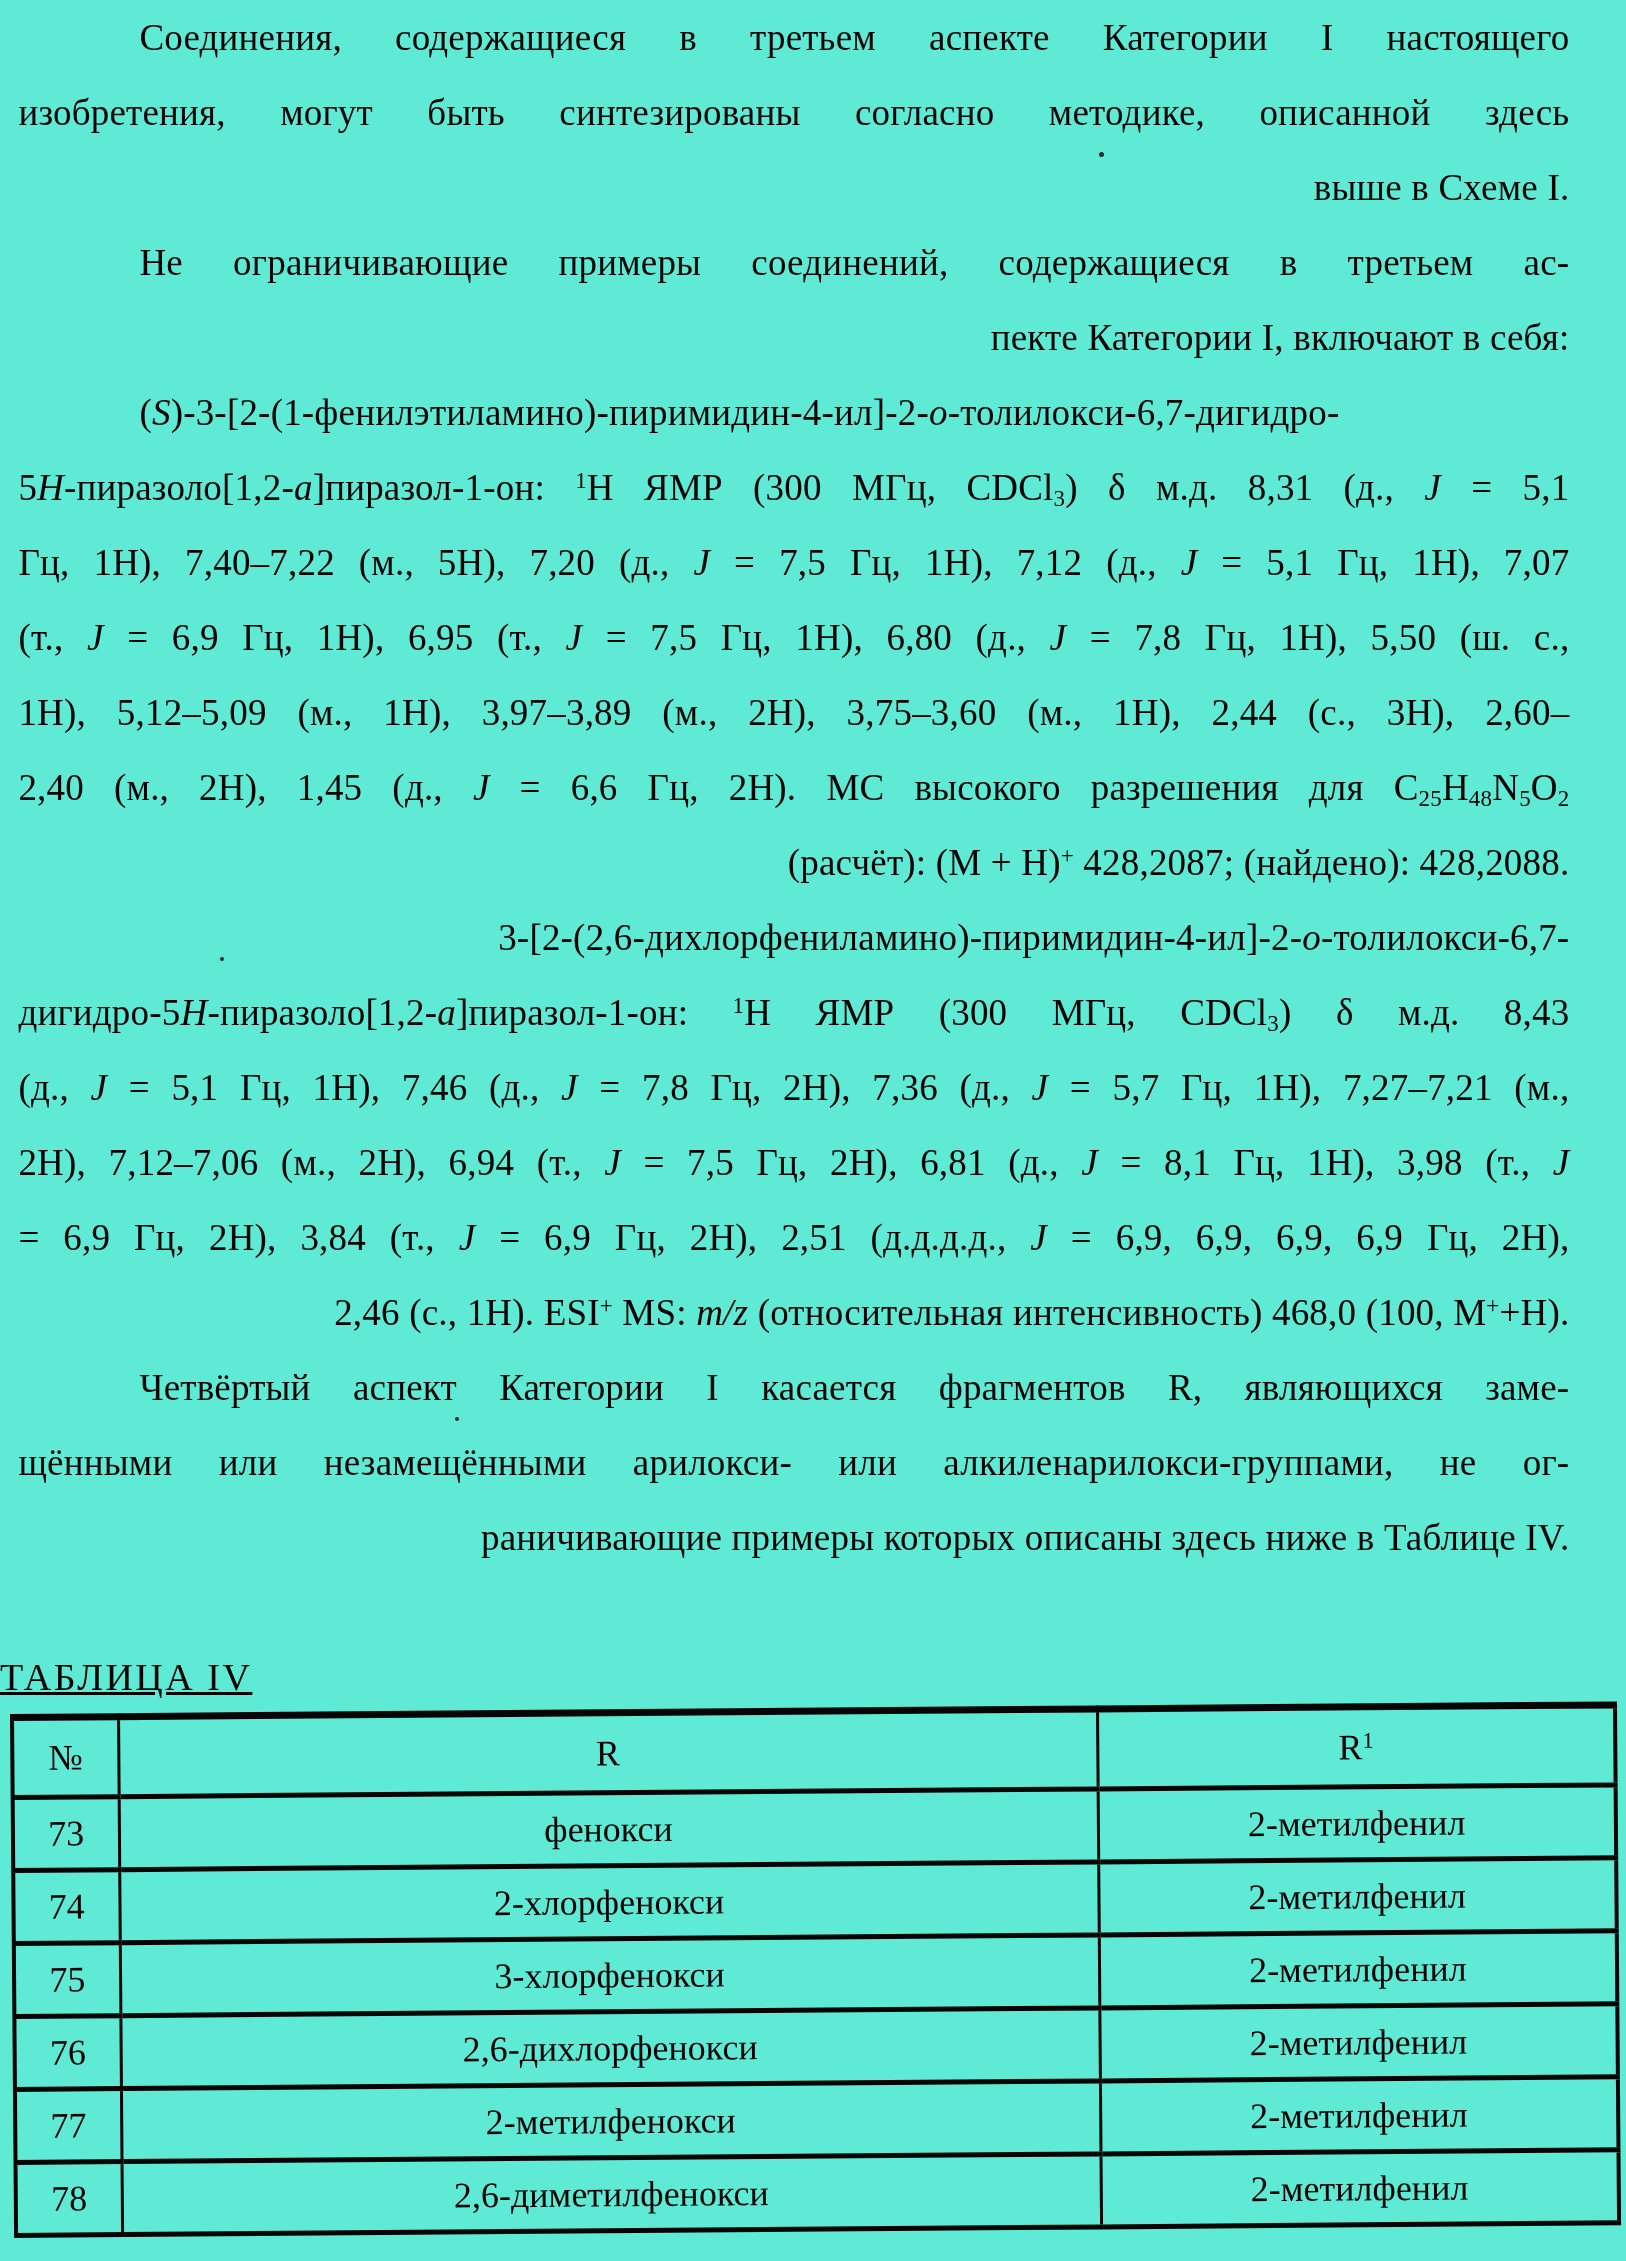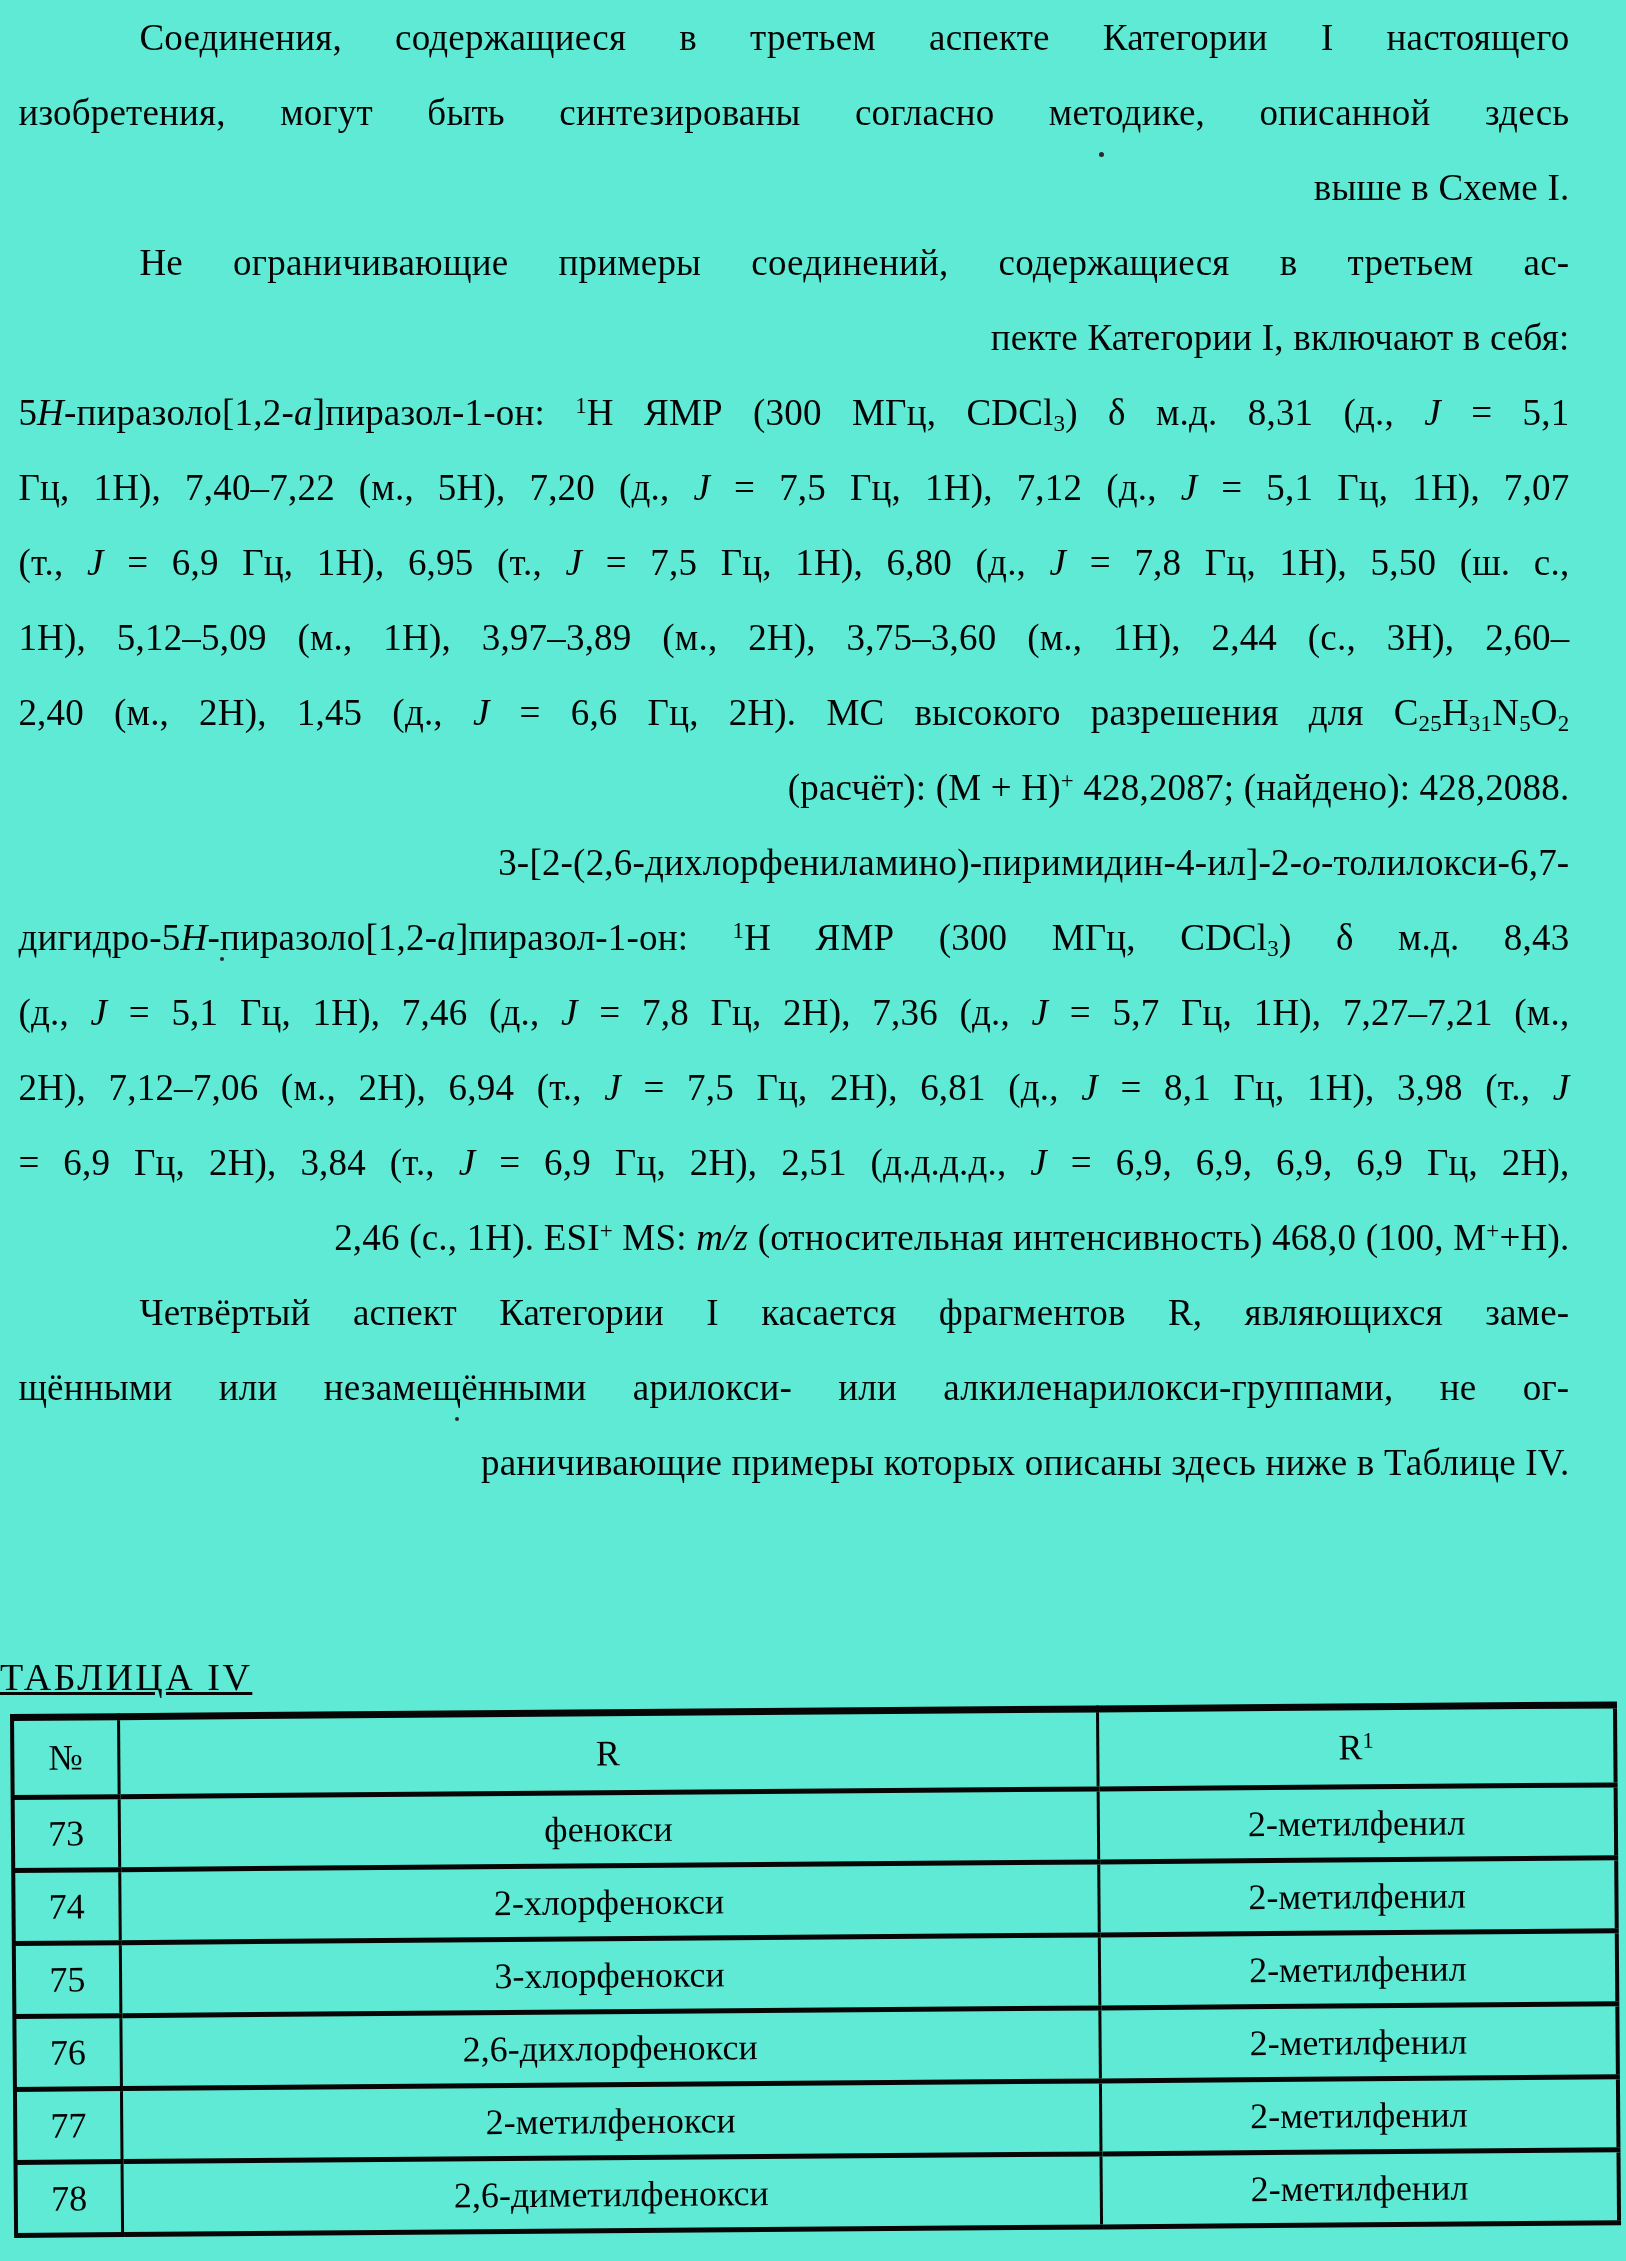--- a/index.html
+++ b/index.html
@@ -106,25 +106,26 @@
       <div class="line jl">изобретения, могут быть синтезированы согласно методике, описанной здесь</div>
       <div class="line rg">выше в Схеме I.</div>
     </div>
 
     <div class="para">
       <div class="line jl ind">Не ограничивающие примеры соединений, содержащиеся в третьем ас-</div>
       <div class="line rg">пекте Категории I, включают в себя:</div>
     </div>
 
     <div class="para">
+      <div class="line jl ind">(<i>S</i>)-3-[2-(1-фенилэтиламино)-пиримидин-4-ил]-2-<i>о</i>-толилокси-6,7-дигидро-</div>
       <div class="line jl">5<i>H</i>-пиразоло[1,2-<i>a</i>]пиразол-1-он: <sup>1</sup>H ЯМР (300 МГц, CDCl<sub>3</sub>) δ м.д. 8,31 (д., <i>J</i> = 5,1</div>
       <div class="line jl">Гц, 1H), 7,40–7,22 (м., 5H), 7,20 (д., <i>J</i> = 7,5 Гц, 1H), 7,12 (д., <i>J</i> = 5,1 Гц, 1H), 7,07</div>
       <div class="line jl">(т., <i>J</i> = 6,9 Гц, 1H), 6,95 (т., <i>J</i> = 7,5 Гц, 1H), 6,80 (д., <i>J</i> = 7,8 Гц, 1H), 5,50 (ш. с.,</div>
       <div class="line jl">1H), 5,12–5,09 (м., 1H), 3,97–3,89 (м., 2H), 3,75–3,60 (м., 1H), 2,44 (с., 3H), 2,60–</div>
-      <div class="line jl">2,40 (м., 2H), 1,45 (д., <i>J</i> = 6,6 Гц, 2H). МС высокого разрешения для C<sub>25</sub>H<sub>31</sub>N<sub>5</sub>O<sub>2</sub></div>
+      <div class="line jl">2,40 (м., 2H), 1,45 (д., <i>J</i> = 6,6 Гц, 2H). МС высокого разрешения для C<sub>25</sub>H<sub>48</sub>N<sub>5</sub>O<sub>2</sub></div>
       <div class="line rg">(расчёт): (M + H)<sup>+</sup> 428,2087; (найдено): 428,2088.</div>
     </div>
 
     <div class="para">
       <div class="line rg ind">3-[2-(2,6-дихлорфениламино)-пиримидин-4-ил]-2-<i>о</i>-толилокси-6,7-</div>
       <div class="line jl">дигидро-5<i>H</i>-пиразоло[1,2-<i>a</i>]пиразол-1-он: <sup>1</sup>H ЯМР (300 МГц, CDCl<sub>3</sub>) δ м.д. 8,43</div>
       <div class="line jl">(д., <i>J</i> = 5,1 Гц, 1H), 7,46 (д., <i>J</i> = 7,8 Гц, 2H), 7,36 (д., <i>J</i> = 5,7 Гц, 1H), 7,27–7,21 (м.,</div>
       <div class="line jl">2H), 7,12–7,06 (м., 2H), 6,94 (т., <i>J</i> = 7,5 Гц, 2H), 6,81 (д., <i>J</i> = 8,1 Гц, 1H), 3,98 (т., <i>J</i></div>
       <div class="line jl">= 6,9 Гц, 2H), 3,84 (т., <i>J</i> = 6,9 Гц, 2H), 2,51 (д.д.д.д., <i>J</i> = 6,9, 6,9, 6,9, 6,9 Гц, 2H),</div>
       <div class="line rg">2,46 (с., 1H). ESI<sup>+</sup> MS: <i>m/z</i> (относительная интенсивность) 468,0 (100, M<sup>+</sup>+H).</div>

